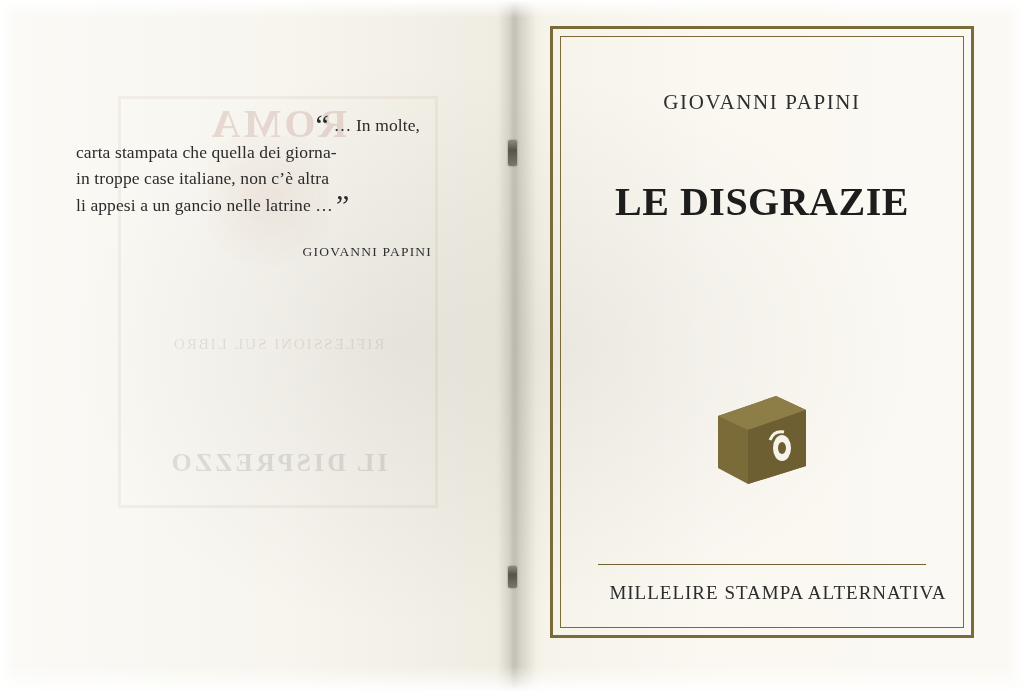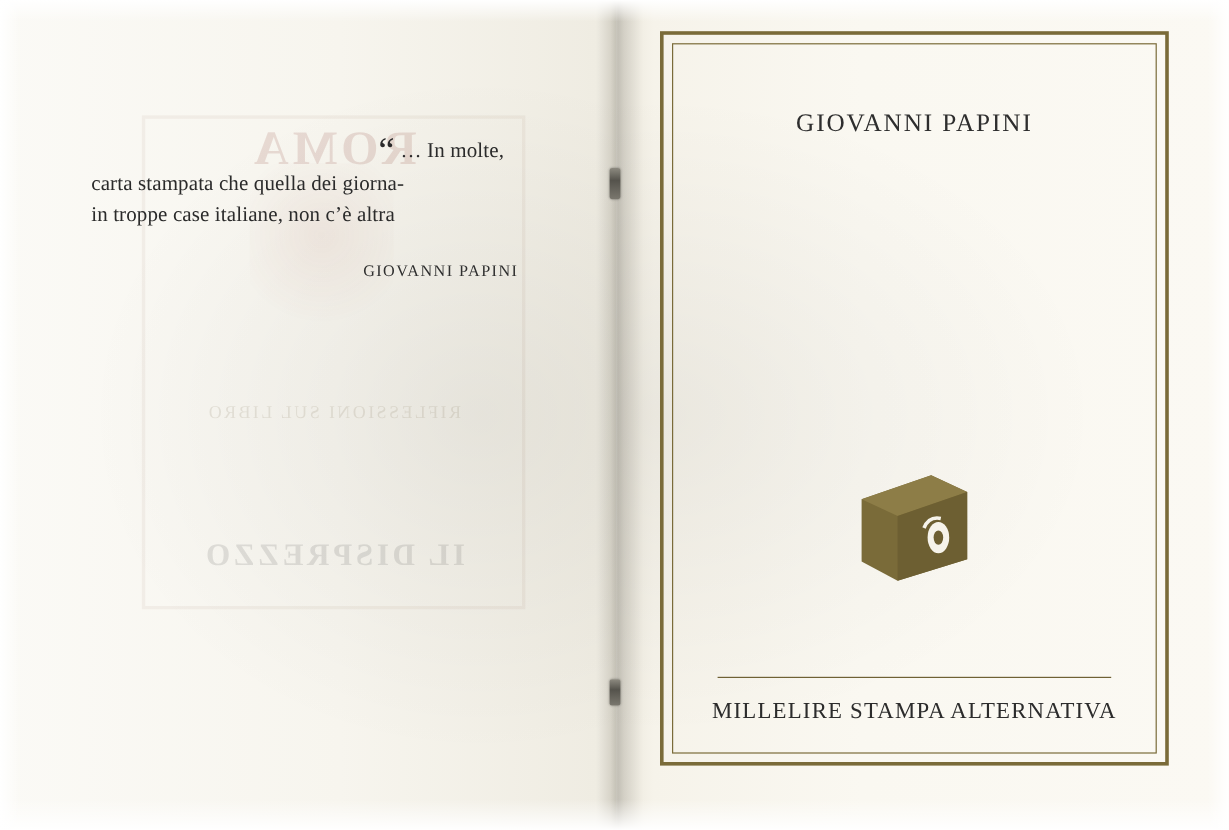--- a/index.html
+++ b/index.html
@@ -232,20 +232,21 @@
   }
   .publisher {
     position: absolute;
     top: 546px;
     left: 0;
     width: 100%;
     text-align: center;
     font-size: 19px;
     letter-spacing: 1px;
     color: #2c2c2c;
+    padding-left: 16px;
   }
 
   
   .edge-top, .edge-bottom, .edge-left, .edge-right {
     position: absolute;
     background: #ffffff;
     pointer-events: none;
   }
   .edge-top { top: 0; left: 0; width: 1024px; height: 18px;
     background: linear-gradient(180deg,#ffffff 0%, rgba(255,255,255,0) 100%); }
@@ -269,33 +270,35 @@
       <div class="bl-title">ROMA</div>
       <div class="bl-mid">RIFLESSIONI SUL LIBRO</div>
       <div class="bl-bottom">IL DISPREZZO</div>
     </div>
 
     <div class="quote-block">
       <div class="quote-text">
         <span class="quote-line q-l1"><span class="q-mark q-open">“</span><span>… In molte,</span></span>
         <span class="quote-line">carta stampata che quella dei giorna-</span>
         <span class="quote-line">in troppe case italiane, non c’è altra</span>
+        <span class="quote-line"><span>li appesi a un gancio nelle latrine …</span><span class="q-mark q-close">”</span></span>
       </div>
       <div class="quote-attrib">GIOVANNI PAPINI</div>
     </div>
   </div>
 
   <div class="page page-right">
     <div class="cover-frame-outer"></div>
     <div class="cover-frame-inner"></div>
 
     <div class="cover-inner">
       <div class="author">GIOVANNI PAPINI</div>
 
       <div class="title">
+        <span class="tl">LE DISGRAZIE</span>
       </div>
 
       <div class="book-icon">
         <svg width="104" height="100" viewBox="0 0 104 100" xmlns="http://www.w3.org/2000/svg">
           <polygon points="8,28 66,8 96,22 96,78 38,96 8,80" fill="#7a6b39"></polygon>
           <polygon points="8,28 66,8 96,22 38,42" fill="#8d7d47"></polygon>
           <polygon points="38,42 96,22 96,78 38,96" fill="#6d5f32"></polygon>
           <ellipse cx="72" cy="60" rx="9" ry="13" fill="#f6f3ea"></ellipse>
           <ellipse cx="72" cy="60" rx="4" ry="6" fill="#6d5f32"></ellipse>
           <path d="M60 52 q4 -10 14 -8" stroke="#f6f3ea" stroke-width="3" fill="none"></path>

